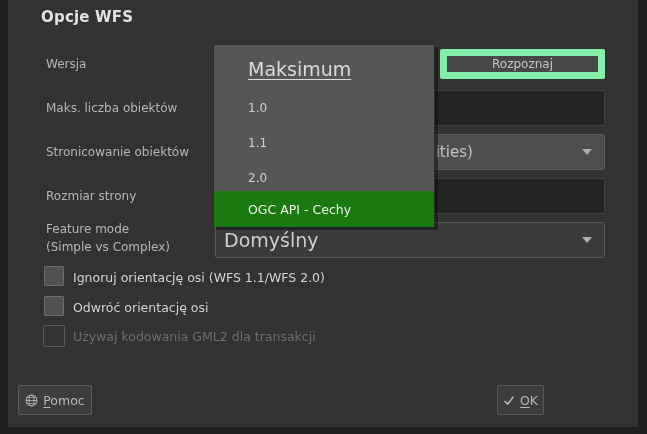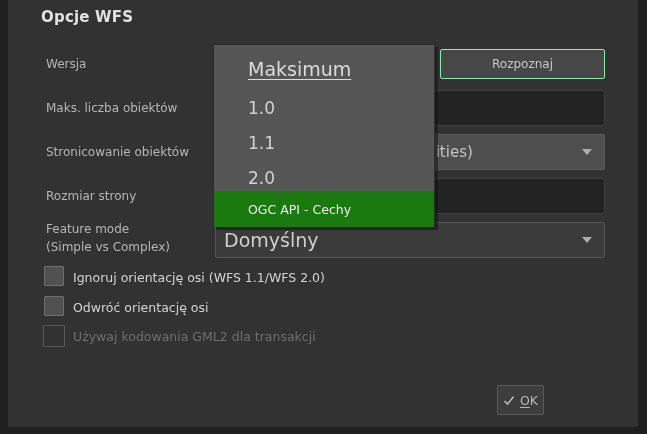--- a/index.html
+++ b/index.html
@@ -41,42 +41,42 @@
     width:0; height:0; border-left:5px solid transparent; border-right:5px solid transparent;
     border-top:6px solid #adadad;
   }
   .btn {
     display:flex; align-items:center; justify-content:center; gap:5px;
     background:#3d3d3d; border:1px solid #5a5a5a; border-radius:2px;
     color:#b6b6b6; font-size:12.5px; cursor:default;
   }
   .btn-detect {
     left:440px; top:49px; width:165px; height:30px;
-    background:#474747; border:1px solid #86efac; color:#c6c6c6; font-size:12px;
+    background:#474747; border:7px solid #86efac; color:#c6c6c6; font-size:12px;
   }
   .mnemonic { text-decoration:underline; text-underline-offset:2px; }
 
   
   .cb-row { display:flex; align-items:center; }
   .cb-box {
     width:20px; height:20px; background:#515151; border:1px solid #6d6d6d; border-radius:1px;
   }
   .cb-box.disabled { background:transparent; border:1px solid #585858; width:22px; height:22px; }
   .cb-label { font-size:12.5px; color:#d4d4d4; }
   .cb-label.disabled { color:#6e6e6e; }
 
   
   .popup {
     left:213px; top:44px; width:222px; height:183px;
     background:#565656; border:1px solid #2c2c2c;
     box-shadow:3px 3px 0 rgba(18,18,18,0.55);
   }
   .popup-item {
     position:absolute; left:0; width:100%; display:flex; align-items:center;
-    padding-left:34px; font-size:17px; color:#d2d2d2; cursor:default;
+    padding-left:34px; font-size:12px; color:#d2d2d2; cursor:default;
   }
   .popup-item.current {
     font-size:19px; color:#dadada; text-decoration:underline; text-underline-offset:3px;
   }
   .popup-item.highlighted {
     background:#1a7a10; color:#eef3ee; font-size:12.5px;text-align:center;
   }
   .icon-svg { display:block; }
 </style>
 </head>
@@ -122,20 +122,30 @@
     </div>
     <div class="abs cb-row" style="left:36px; top:296px;">
       <span class="cb-box"></span>
       <span class="cb-label" style="margin-left:9px; margin-top:3px;">Odwróć orientację osi</span>
     </div>
     <div class="abs cb-row" style="left:35px; top:325px;">
       <span class="cb-box disabled"></span>
       <span class="cb-label disabled" style="margin-left:8px; margin-top:1px;">Używaj kodowania GML2 dla transakcji</span>
     </div>
 
+    <div class="abs btn" style="left:10px; top:385px; width:74px; height:30px;">
+      <svg class="icon-svg" width="13" height="13" viewBox="0 0 13 13">
+        <circle cx="6.5" cy="6.5" r="5.4" fill="none" stroke="#a8a8a8" stroke-width="1.1"></circle>
+        <ellipse cx="6.5" cy="6.5" rx="2.6" ry="5.4" fill="none" stroke="#a8a8a8" stroke-width="1"></ellipse>
+        <line x1="1.1" y1="6.5" x2="11.9" y2="6.5" stroke="#a8a8a8" stroke-width="1"></line>
+        <line x1="1.7" y1="3.5" x2="11.3" y2="3.5" stroke="#a8a8a8" stroke-width="0.8"></line>
+        <line x1="1.7" y1="9.5" x2="11.3" y2="9.5" stroke="#a8a8a8" stroke-width="0.8"></line>
+      </svg>
+      <span><span class="mnemonic">P</span><span>omoc</span></span>
+    </div>
 
     <div class="abs btn" style="left:489px; top:385px; width:47px; height:30px;">
       <svg class="icon-svg" width="12" height="11" viewBox="0 0 12 11">
         <path d="M1.5 6 L4.5 9 L10.5 1.8" fill="none" stroke="#b8b8b8" stroke-width="1.6"></path>
       </svg>
       <span><span class="mnemonic">O</span><span>K</span></span>
     </div>
 
   </div>
 

